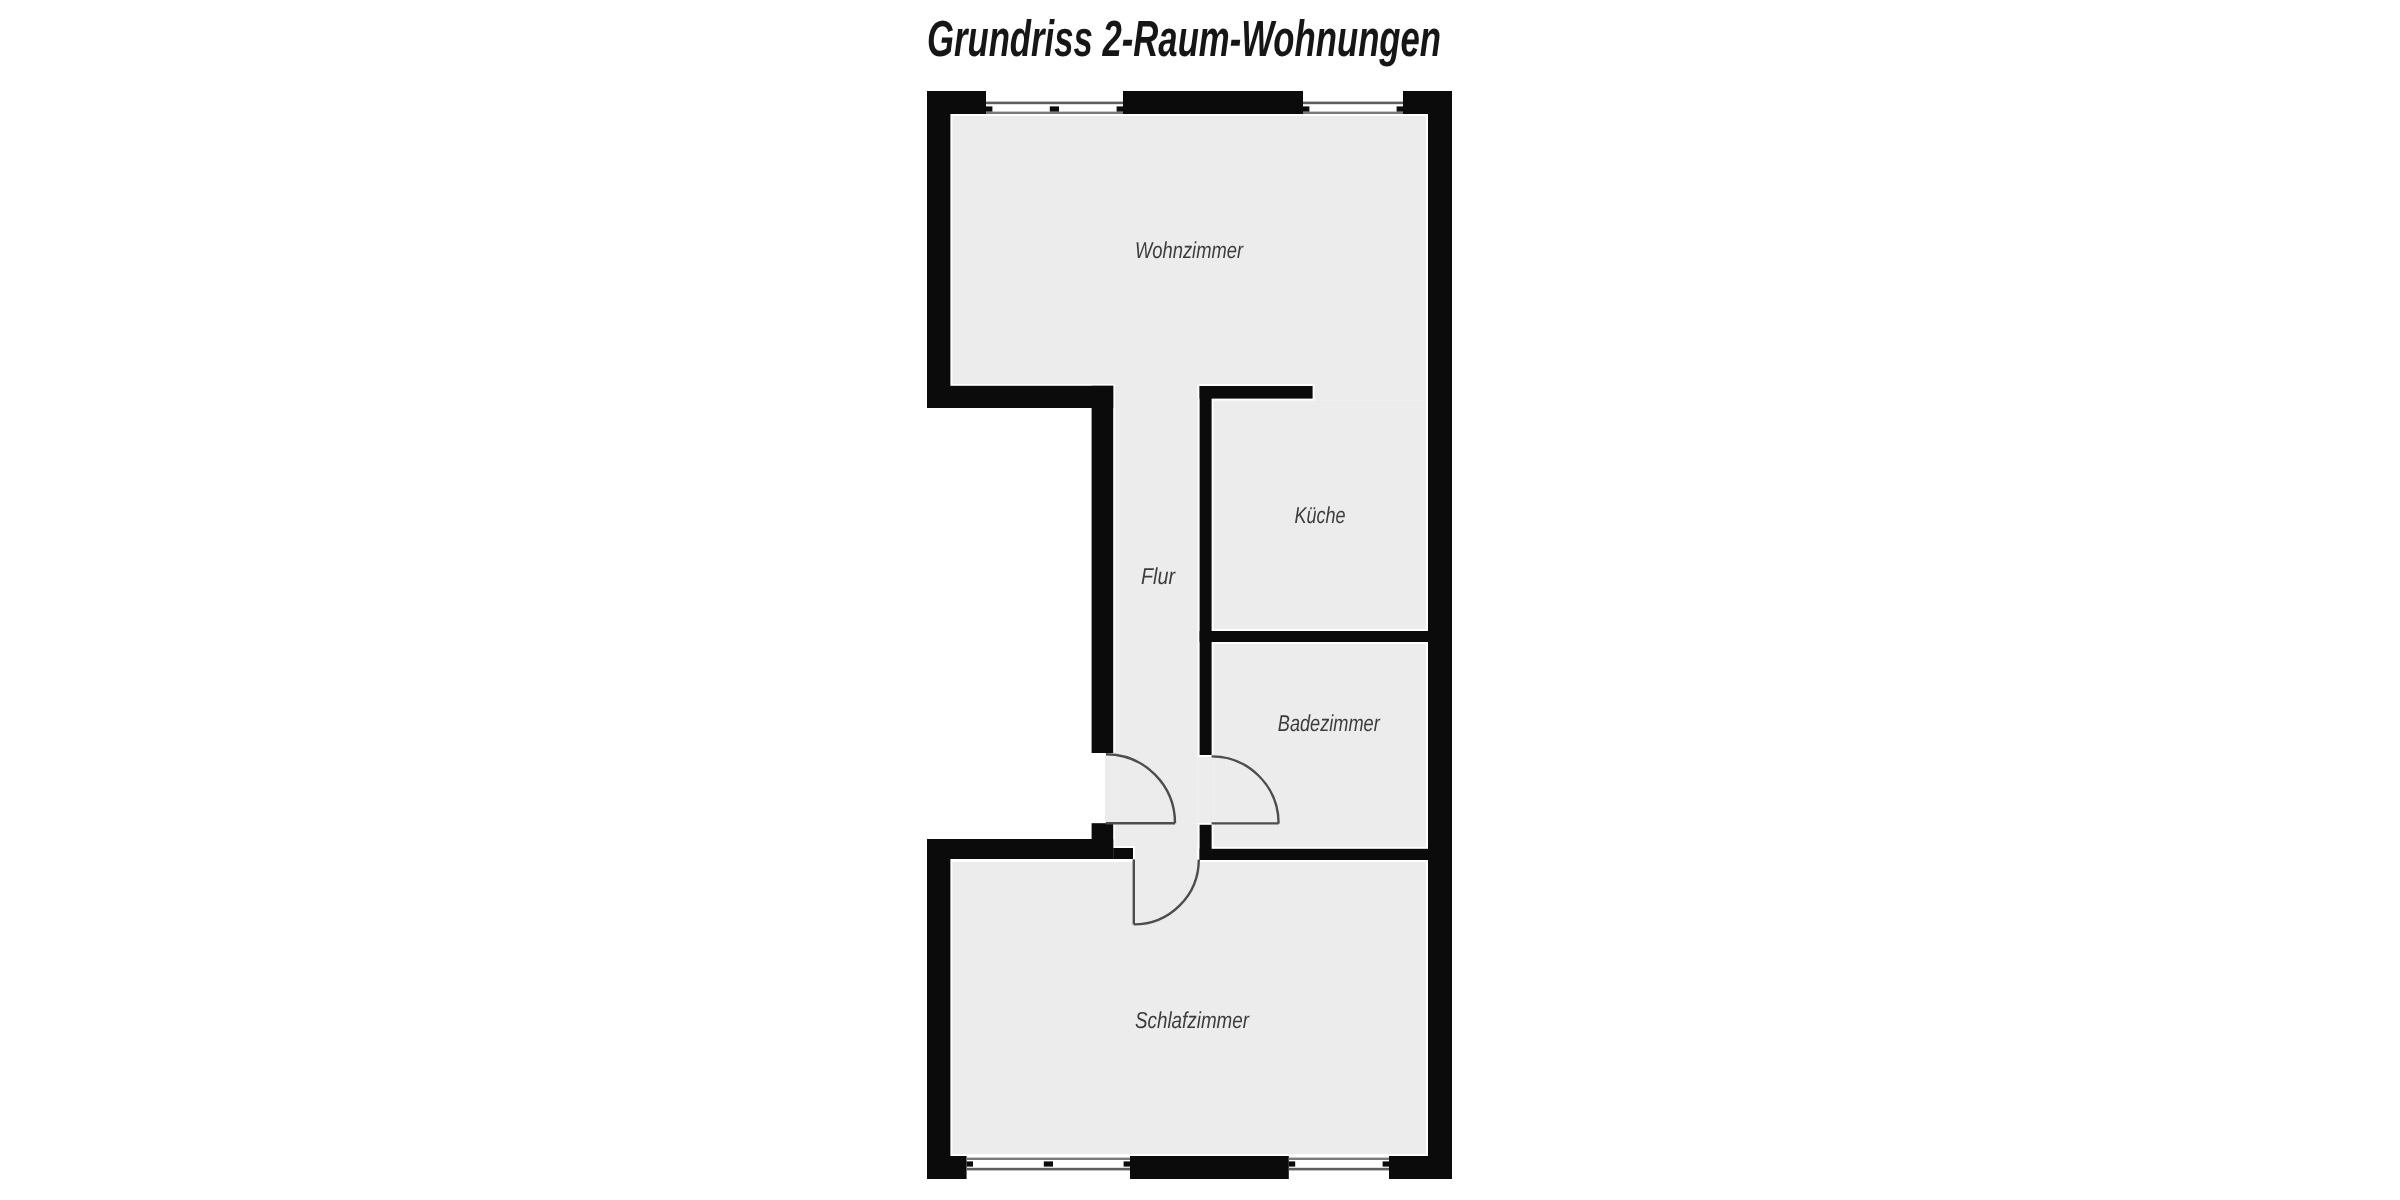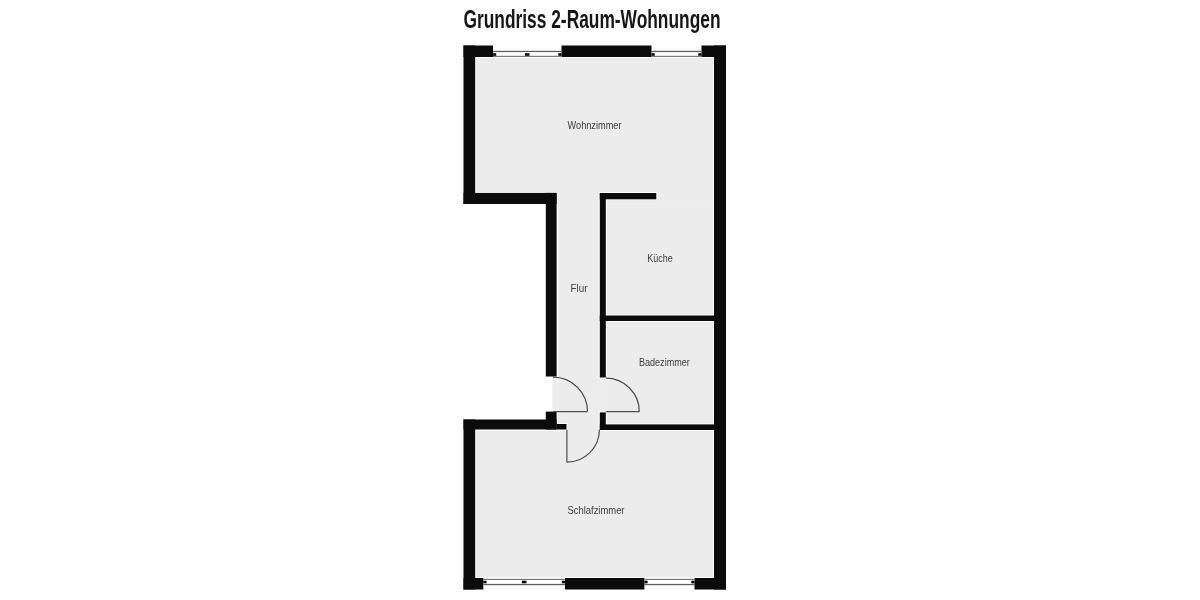--- a/index.html
+++ b/index.html
@@ -1,16 +1,16 @@
 <!DOCTYPE html>
 <html><head>
 <meta charset="utf-8">
 <style>
   html,body{margin:0;padding:0;background:#ffffff;}
-  .page{width:1200px;height:600px;position:relative;background:#fef9c3;overflow:hidden;}
+  .page{width:1200px;height:600px;position:relative;background:#fef9c3;overflow:hidden;font-style:italic;}
   svg{display:block;}
   text{font-family:"Liberation Sans", sans-serif;}
 </style>
 </head>
 <body>
 <div class="page">
 <svg width="1200" height="600" viewBox="0 0 1200 600">
 
   <rect x="0" y="0" width="1200" height="600" fill="#ffffff"></rect>
 

